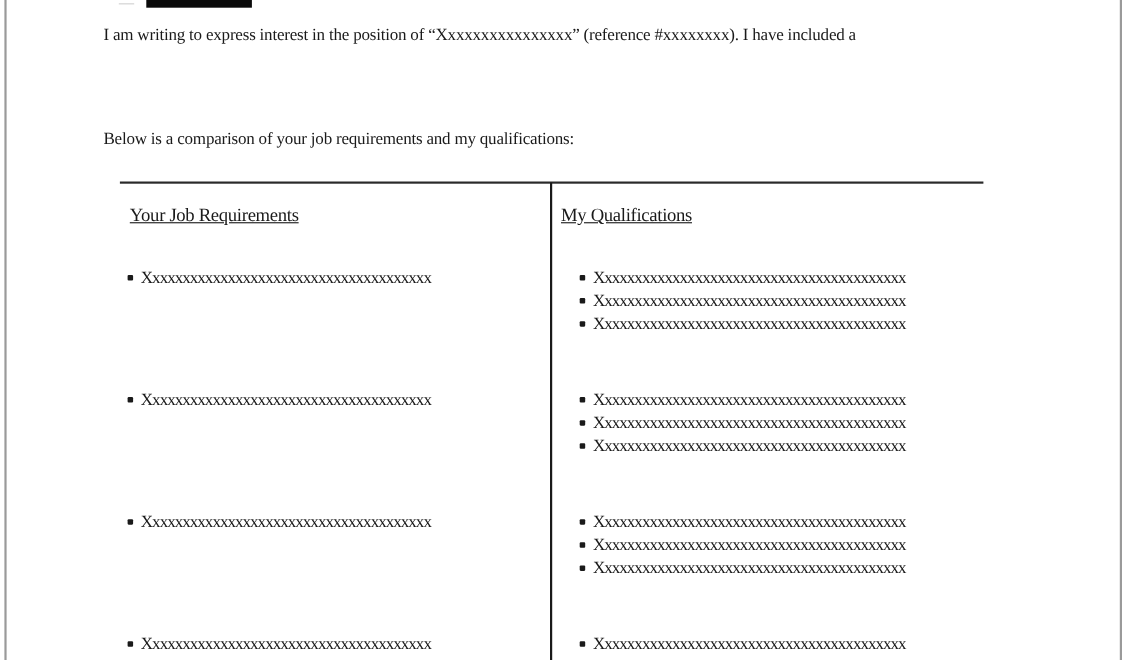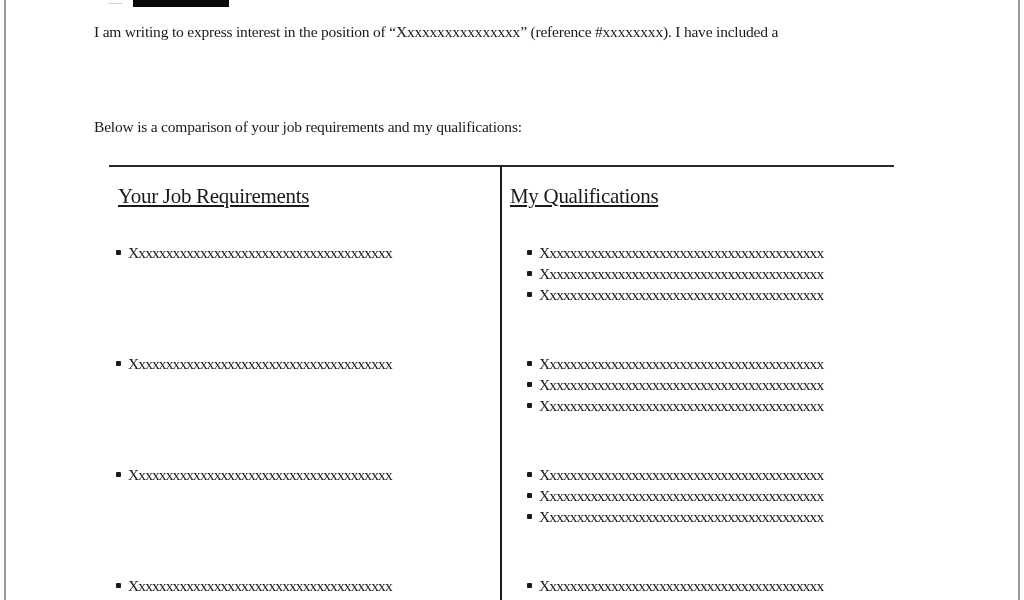--- a/index.html
+++ b/index.html
@@ -32,21 +32,21 @@
   .line { display: block; white-space: nowrap; }
 
   .table-rule {
     position: absolute; left: 109px; top: 165px; width: 785px; height: 2px; background: #2a2a2a;
   }
   .table-divider {
     position: absolute; left: 500px; top: 166px; width: 2px; height: 434px; background: #1a1a1a;
   }
   .col-head {
     position: absolute; top: 186px;
-    font-size: 21px; line-height: 20px; text-decoration: underline;
+    font-size: 17px; line-height: 20px; text-decoration: underline;
     letter-spacing: -0.3px;
   }
   .col-head.left { left: 118px; }
   .col-head.right { left: 510px; text-align: center; }
 
   .bullet-group {
     position: absolute; margin: 0; padding: 0; list-style: none;
   }
   .bullet-group li {
     height: 21px; line-height: 21px; font-size: 15.5px; white-space: nowrap;

